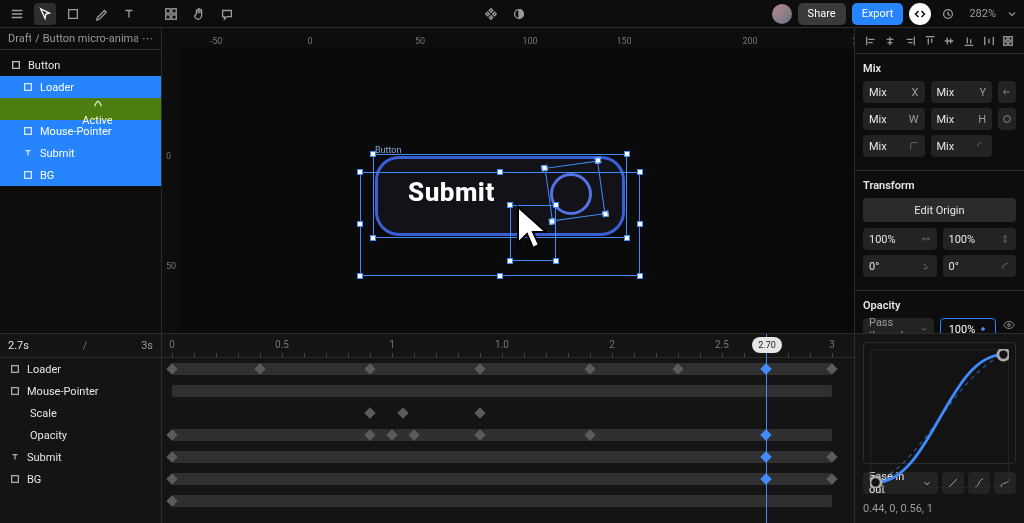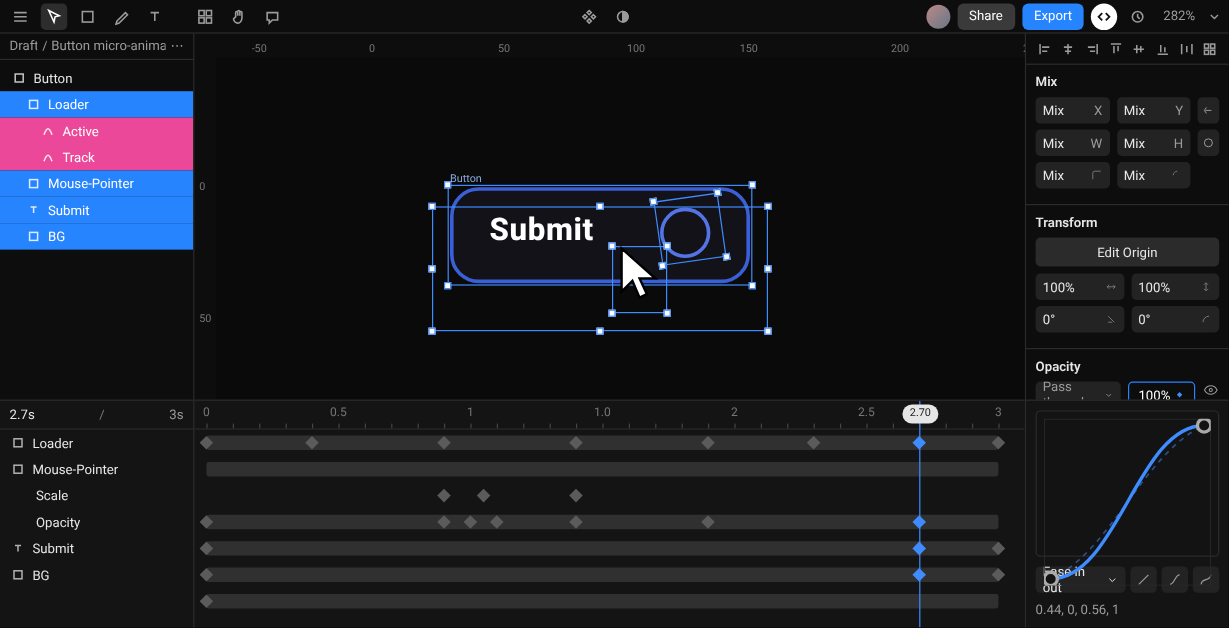--- a/index.html
+++ b/index.html
@@ -69,21 +69,21 @@
   .breadcrumb .dots{flex-shrink:0;}
   .layers{flex:1;overflow:hidden;padding-top:4px;}
   .layer-row{
     height:var(--row-h);display:flex;align-items:center;
     padding-left:10px;gap:6px;cursor:pointer;
     color:var(--text);
   }
   .layer-row.d1{padding-left:22px;}
   .layer-row.d2{padding-left:34px;}
   .layer-row.hl{background:var(--accent);color:#fff;}
-  .layer-row.hl-dim{background:#ec4899;color:#fff;}
+  .layer-row.hl-dim{background:#4d7c0f;color:#fff;flex-direction:column;}
   .layer-row .tico{width:12px;height:12px;display:flex;align-items:center;justify-content:center;color:inherit;opacity:.85;}
   .layer-row .tico svg{width:10px;height:10px;stroke:currentColor;fill:none;stroke-width:1.5;}
 
   
   .canvas-wrap{flex:1;position:relative;overflow:hidden;}
   .hruler{
     height:20px;display:flex;align-items:flex-end;
     position:absolute;top:0;left:18px;right:0;
     color:var(--text-faint);font-size:9px;
   }
@@ -328,28 +328,20 @@
           </span>
           <span>Loader</span>
         </div>
         <div class="layer-row d2 hl-dim">
           <span class="tico">
             <svg viewBox="0 0 12 12">
               <path d="M2 10c3-8 5-8 8 0"></path>
             </svg>
           </span>
           <span>Active</span>
-        </div>
-        <div class="layer-row d2 hl-dim">
-          <span class="tico">
-            <svg viewBox="0 0 12 12">
-              <path d="M2 10c3-8 5-8 8 0"></path>
-            </svg>
-          </span>
-          <span>Track</span>
         </div>
         <div class="layer-row d1 hl">
           <span class="tico">
             <svg viewBox="0 0 12 12">
               <rect x="2" y="2" width="8" height="8"></rect>
             </svg>
           </span>
           <span>Mouse-Pointer</span>
         </div>
         <div class="layer-row d1 hl">

